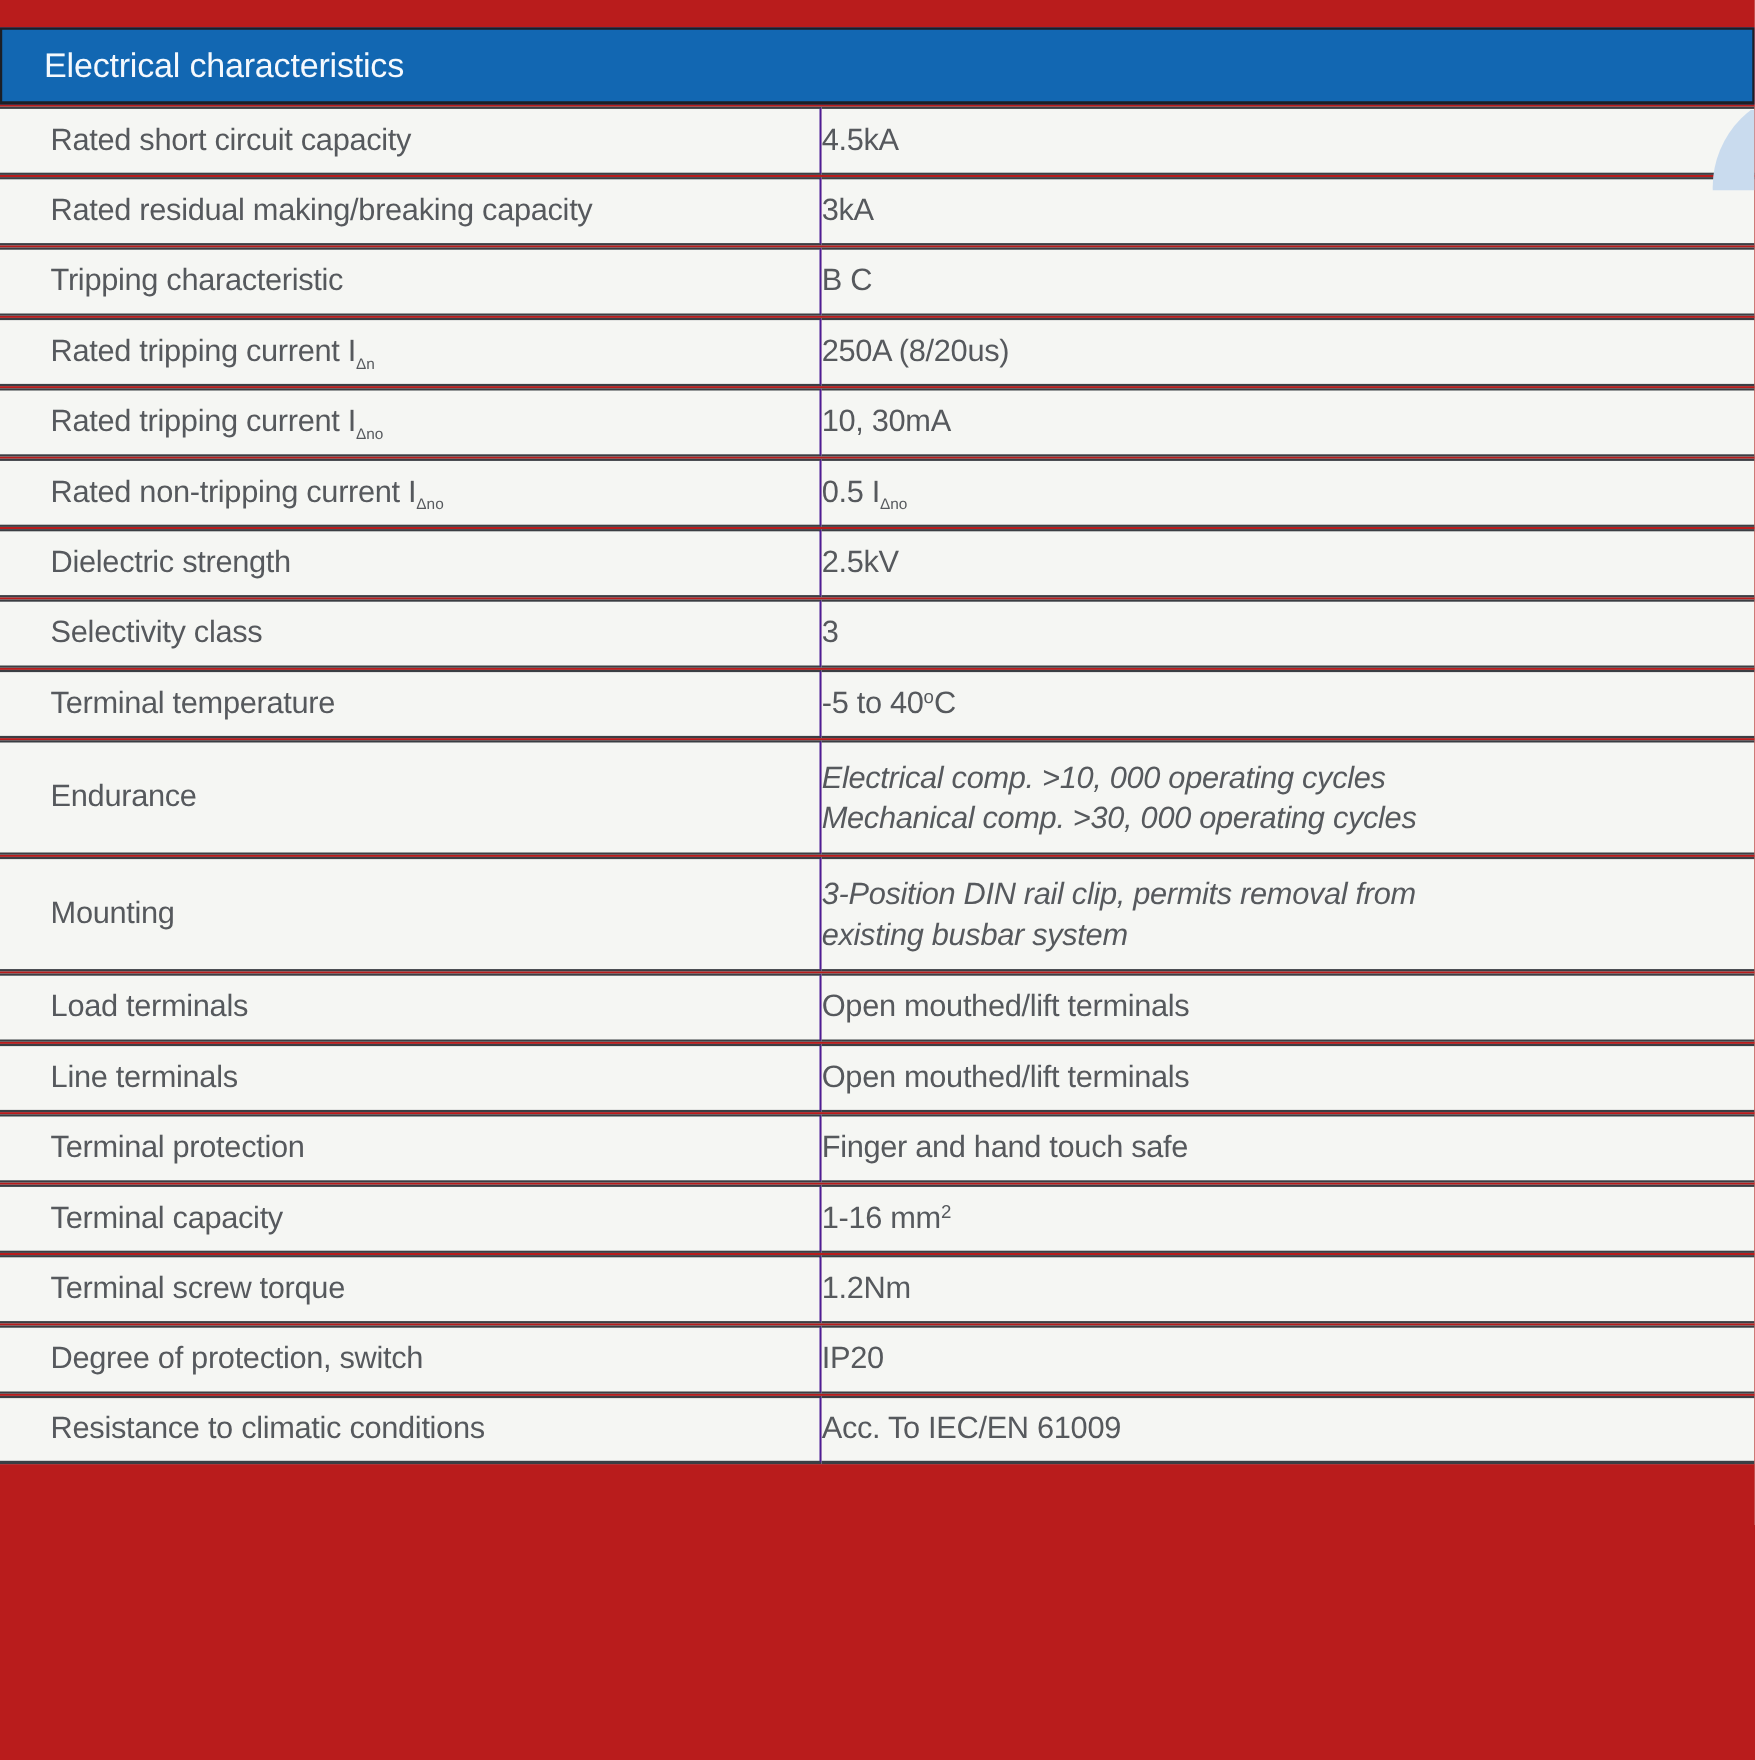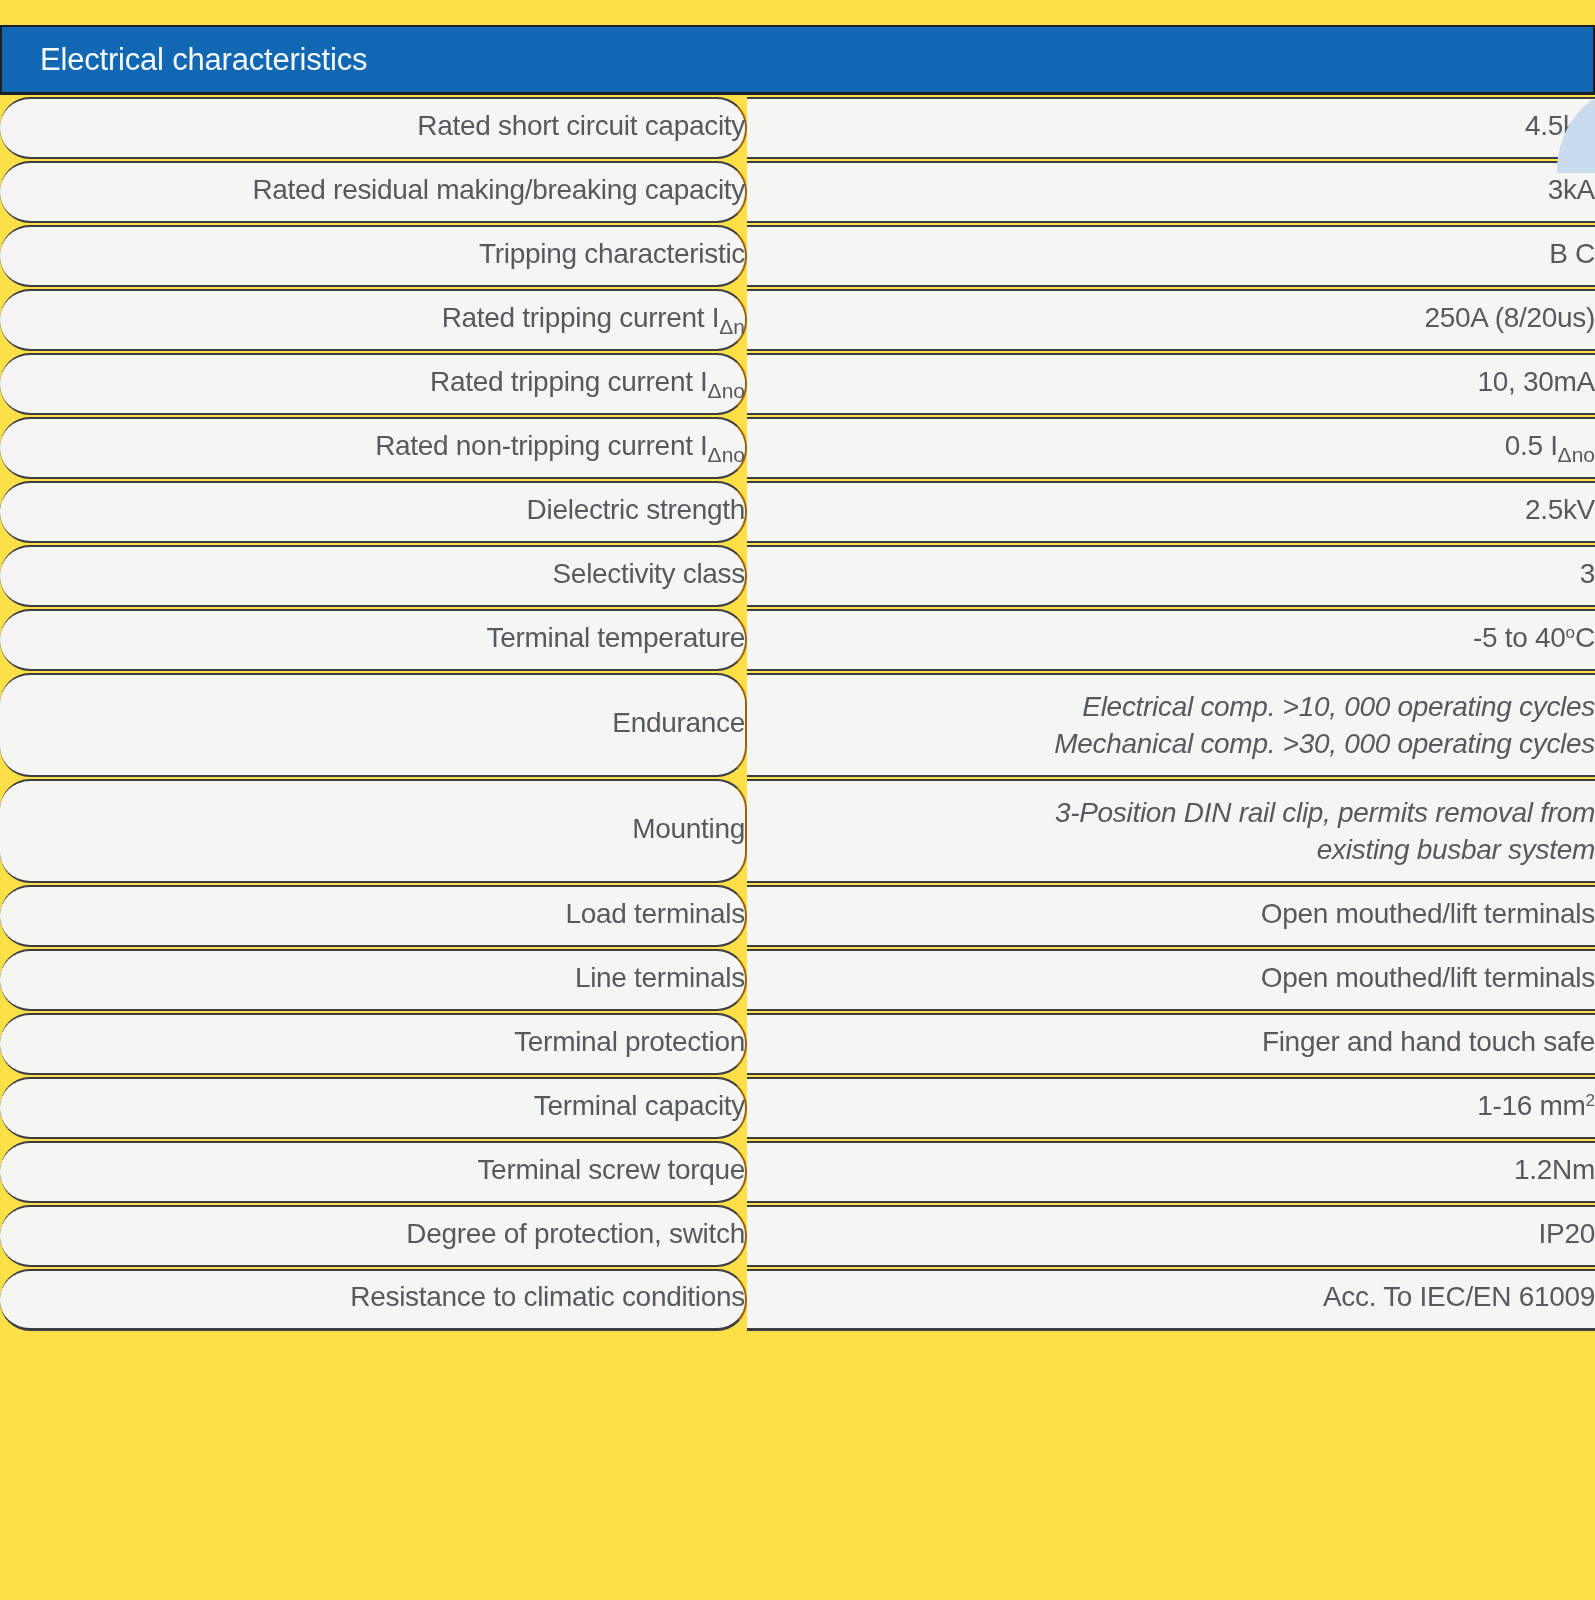--- a/index.html
+++ b/index.html
@@ -4,23 +4,22 @@
 <style>
   html, body { margin: 0; padding: 0; }
   body {
     font-family: "Liberation Sans", "DejaVu Sans", sans-serif;
     background: #e8e8e6;
   }
   .page {
     position: relative;
     width: 1595px;
     height: 1600px;
-    background: #fde047;
+    background: #b91c1c;
     overflow: hidden;
-    text-align: right;
   }
   .table-header {
     position: relative;
     margin-top: 25px;
     height: 70px;
     background: #1267b2;
     border: 2px solid #1b1f27;
     border-bottom-width: 3px;
     display: flex;
     align-items: center;
@@ -47,32 +46,31 @@
     border-bottom: 2px solid #3b3e43;
     font-size: 28px;
     color: #56595d;
     letter-spacing: -0.3px;
     vertical-align: middle;
     padding: 0;
     box-sizing: border-box;
   }
   td.label-cell {
     height: 62px;
-    padding-left: 60px;
-    border-right: 2px solid #a16207;
-    border-radius: 30px;
+    padding-left: 46px;
+    border-right: 2px solid #4c1d95;
   }
   td.value-cell {
     height: 62px;
   }
   tr.tall td { height: 104px; }
   tr:last-child td { border-bottom-width: 3px; }
   .two-line { line-height: 37px; font-style: italic; }
   sub.isub {
-    font-size: 21px;
+    font-size: 14px;
     letter-spacing: 0;
     vertical-align: -7px;
   }
   sup.vsup {
     font-size: 17px;
     letter-spacing: 0;
     vertical-align: 9px;
   }
   .decor-clip {
     position: absolute;

